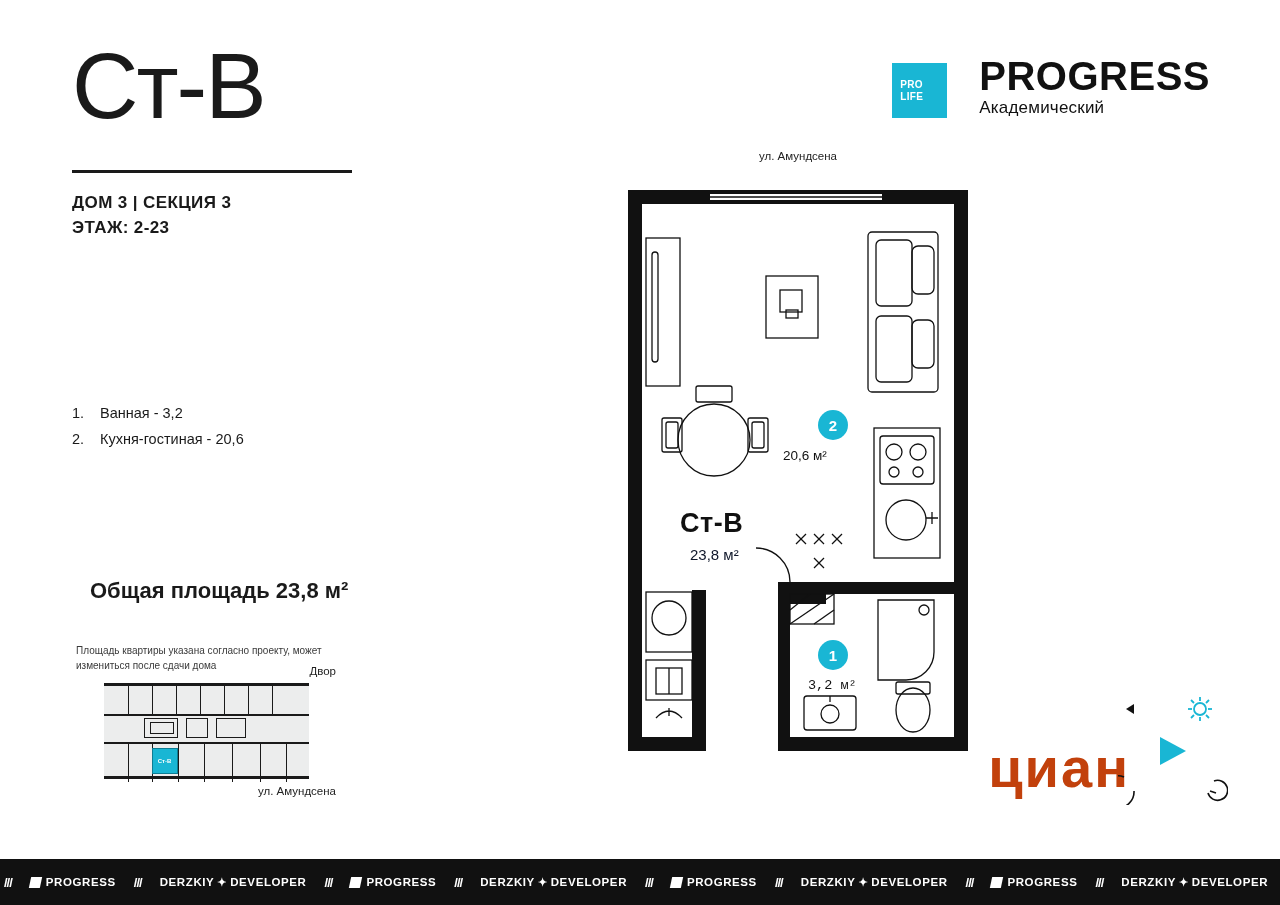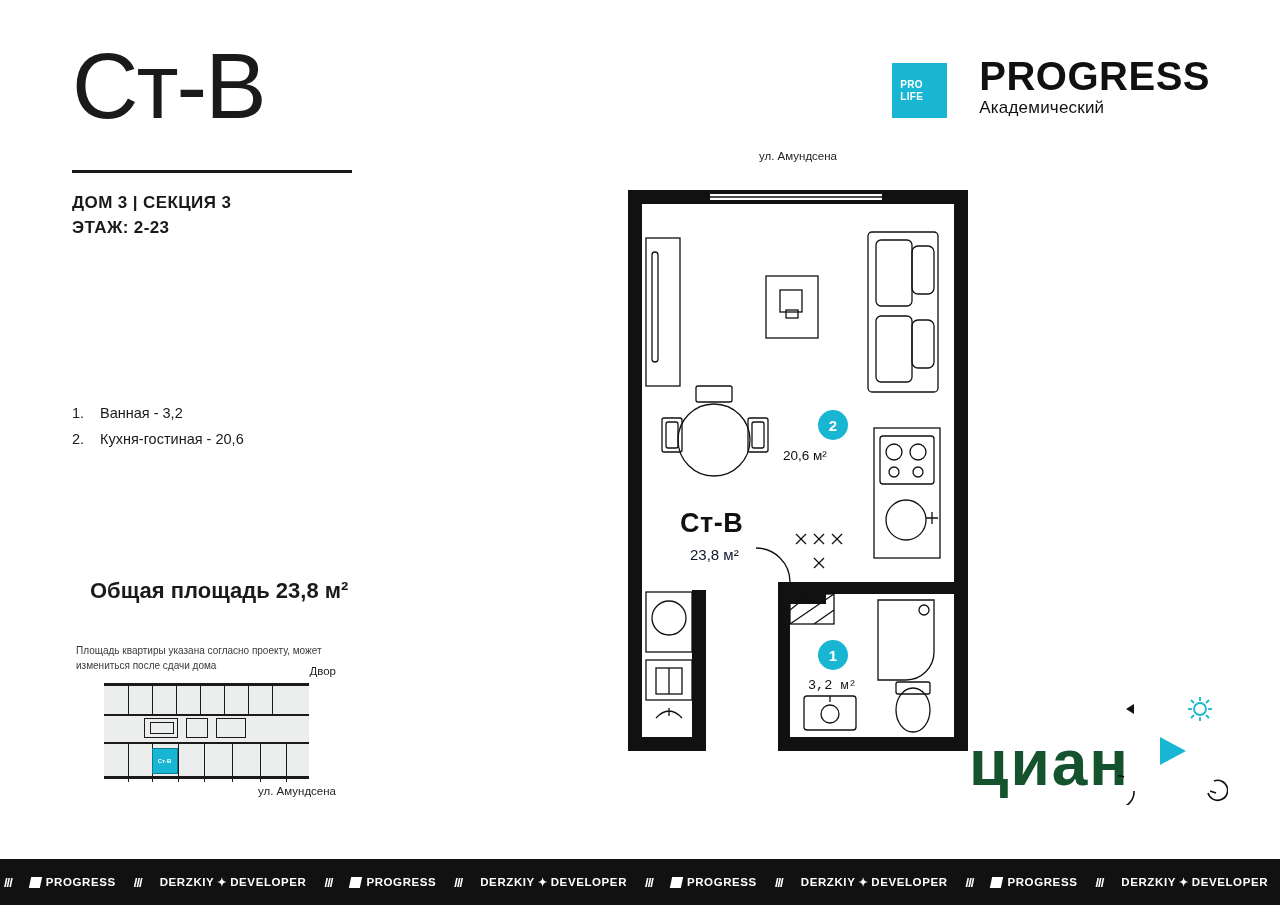--- a/index.html
+++ b/index.html
@@ -235,23 +235,23 @@
     bottom: 100px;
     width: 110px;
     height: 110px;
   }
 
   
   .watermark {
     position: absolute;
     right: 150px;
     bottom: 105px;
-    font-size: 64px;
-    font-weight: bold;
-    color: #14532d;
+    font-size: 56px;
+    font-weight: bold;
+    color: #c2410c;
     letter-spacing: 2px;
     user-select: none;
     z-index: 0;
   }
 
   
   .footer {
     position: absolute;
     left: 0;
     bottom: 0;

